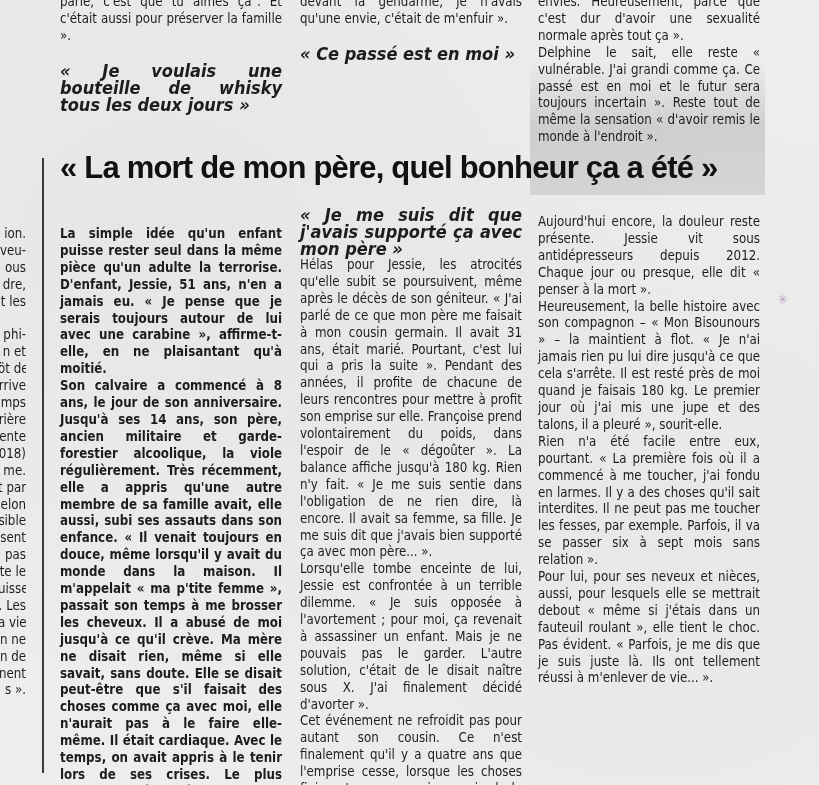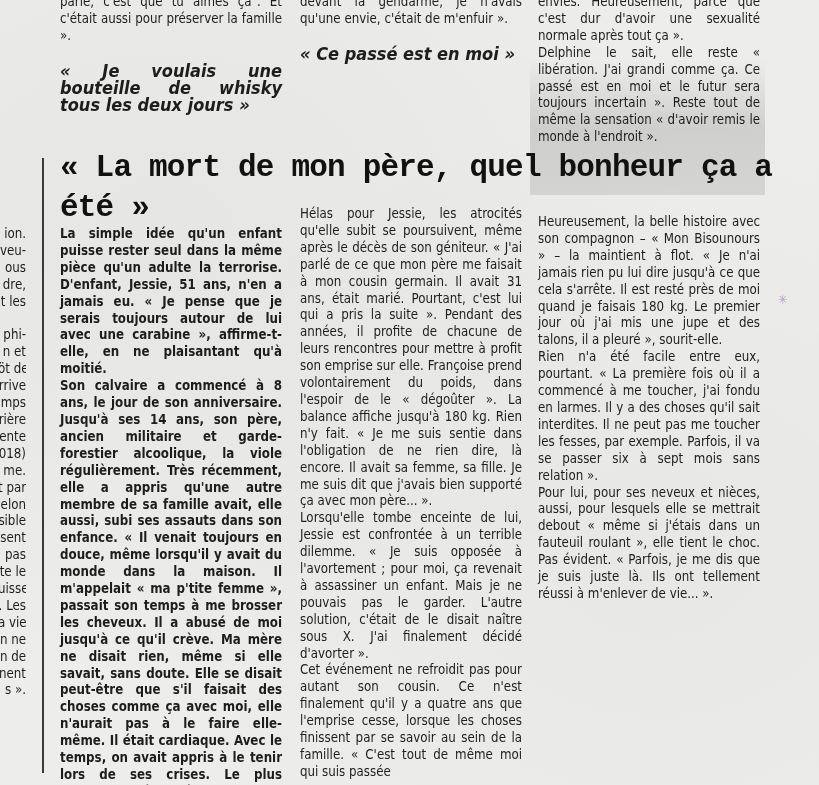--- a/index.html
+++ b/index.html
@@ -25,21 +25,21 @@
   .sub { font-weight:bold; font-size:18px; line-height:17px; margin:0;font-style:italic; }
   .gap { height:17px; }
   .gap-s { height:8px; }
 
   #top-col1 { left:60px; top:-6px; width:222px; }
   #top-col2 { left:300px; top:-6px; width:222px; }
   #top-col3 { left:538px; top:-6px; width:222px; }
 
   .headline {
     position:absolute; left:60px; top:148px; width:720px;
-    font-family:Liberation Mono, monospace;
+    font-family:Liberation Sans, sans-serif;
     font-weight:bold; font-size:31px; line-height:40px; letter-spacing:-0.8px;
     color:#111;
   }
   .vrule { position:absolute; left:42px; top:158px; width:1.5px; height:615px; background:#3a3a3a; }
 
   #edge-col { left:-2px; top:226px; width:28px; text-align:right; overflow:hidden; direction:rtl; }
   #edge-col span { display:block; direction:ltr; white-space:nowrap; }
 
   #col1 { left:60px; top:226px; width:222px;font-weight:bold; }
   #col2 { left:300px; top:206px; width:222px; }
@@ -60,21 +60,21 @@
 </div>
 
 <div class="col" id="top-col2">
   <p>devant la gendarme, je n'avais qu'une envie, c'était de m'enfuir ».</p>
   <div class="gap"></div>
   <p class="sub">« Ce passé est en moi »</p>
 </div>
 
 <div class="col" id="top-col3">
   <p>envies. Heureusement, parce que c'est dur d'avoir une sexualité normale après tout ça ».</p>
-  <p>Delphine le sait, elle reste « libération. J'ai grandi comme ça. Ce passé est en moi et le futur sera toujours incertain ». Reste tout de même la sensation « d'avoir remis le monde à l'endroit ».</p>
+  <p>Delphine le sait, elle reste « vulnérable. J'ai grandi comme ça. Ce passé est en moi et le futur sera toujours incertain ». Reste tout de même la sensation « d'avoir remis le monde à l'endroit ».</p>
 </div>
 
 <div class="headline">« La mort de mon père, quel bonheur ça a été »</div>
 <div class="vrule"></div>
 
 <div class="col" id="edge-col">
     <span>ion.</span>
     <span>veu-</span>
     <span>ous</span>
     <span>dre,</span>
@@ -103,25 +103,27 @@
     <span>nent</span>
     <span>s ».</span>
   </div>
 
 <div class="col" id="col1">
   <p>La simple idée qu'un enfant puisse rester seul dans la même pièce qu'un adulte la terrorise. D'enfant, Jessie, 51 ans, n'en a jamais eu. « Je pense que je serais toujours autour de lui avec une carabine », affirme-t-elle, en ne plaisantant qu'à moitié.</p>
   <p>Son calvaire a commencé à 8 ans, le jour de son anniversaire. Jusqu'à ses 14 ans, son père, ancien militaire et garde-forestier alcoolique, la viole régulièrement. Très récemment, elle a appris qu'une autre membre de sa famille avait, elle aussi, subi ses assauts dans son enfance. « Il venait toujours en douce, même lorsqu'il y avait du monde dans la maison. Il m'appelait « ma p'tite femme », passait son temps à me brosser les cheveux. Il a abusé de moi jusqu'à ce qu'il crève. Ma mère ne disait rien, même si elle savait, sans doute. Elle se disait peut-être que s'il faisait des choses comme ça avec moi, elle n'aurait pas à le faire elle-même. Il était cardiaque. Avec le temps, on avait appris à le tenir lors de ses crises. Le plus souvent, c'était à moi qu'on demandait de le faire. Le jour où il est mort, quel bonheur ça a été ».</p>
 </div>
 
 <div class="col" id="col2">
+  <p class="sub">« Je me suis dit que j'avais supporté ça avec mon père »</p>
   <p>Hélas pour Jessie, les atrocités qu'elle subit se poursuivent, même après le décès de son géniteur. « J'ai parlé de ce que mon père me faisait à mon cousin germain. Il avait 31 ans, était marié. Pourtant, c'est lui qui a pris la suite ». Pendant des années, il profite de chacune de leurs rencontres pour mettre à profit son emprise sur elle. Françoise prend volontairement du poids, dans l'espoir de le « dégoûter ». La balance affiche jusqu'à 180 kg. Rien n'y fait. « Je me suis sentie dans l'obligation de ne rien dire, là encore. Il avait sa femme, sa fille. Je me suis dit que j'avais bien supporté ça avec mon père... ».</p>
   <p>Lorsqu'elle tombe enceinte de lui, Jessie est confrontée à un terrible dilemme. « Je suis opposée à l'avortement ; pour moi, ça revenait à assassiner un enfant. Mais je ne pouvais pas le garder. L'autre solution, c'était de le disait naître sous X. J'ai finalement décidé d'avorter ».</p>
   <p>Cet événement ne refroidit pas pour autant son cousin. Ce n'est finalement qu'il y a quatre ans que l'emprise cesse, lorsque les choses finissent par se savoir au sein de la famille. « C'est tout de même moi qui suis passée</p>
 </div>
 
 <div class="col" id="col3">
   <div class="gap-s"></div>
+  <p>Aujourd'hui encore, la douleur reste présente. Jessie vit sous antidépresseurs depuis 2012. Chaque jour ou presque, elle dit « penser à la mort ».</p>
   <p>Heureusement, la belle histoire avec son compagnon – « Mon Bisounours » – la maintient à flot. « Je n'ai jamais rien pu lui dire jusqu'à ce que cela s'arrête. Il est resté près de moi quand je faisais 180 kg. Le premier jour où j'ai mis une jupe et des talons, il a pleuré », sourit-elle.</p>
   <p>Rien n'a été facile entre eux, pourtant. « La première fois où il a commencé à me toucher, j'ai fondu en larmes. Il y a des choses qu'il sait interdites. Il ne peut pas me toucher les fesses, par exemple. Parfois, il va se passer six à sept mois sans relation ».</p>
   <p>Pour lui, pour ses neveux et nièces, aussi, pour lesquels elle se mettrait debout « même si j'étais dans un fauteuil roulant », elle tient le choc. Pas évident. « Parfois, je me dis que je suis juste là. Ils ont tellement réussi à m'enlever de vie... ».</p>
 </div>
 
 <div class="star">✳</div>
 
 </body></html>

